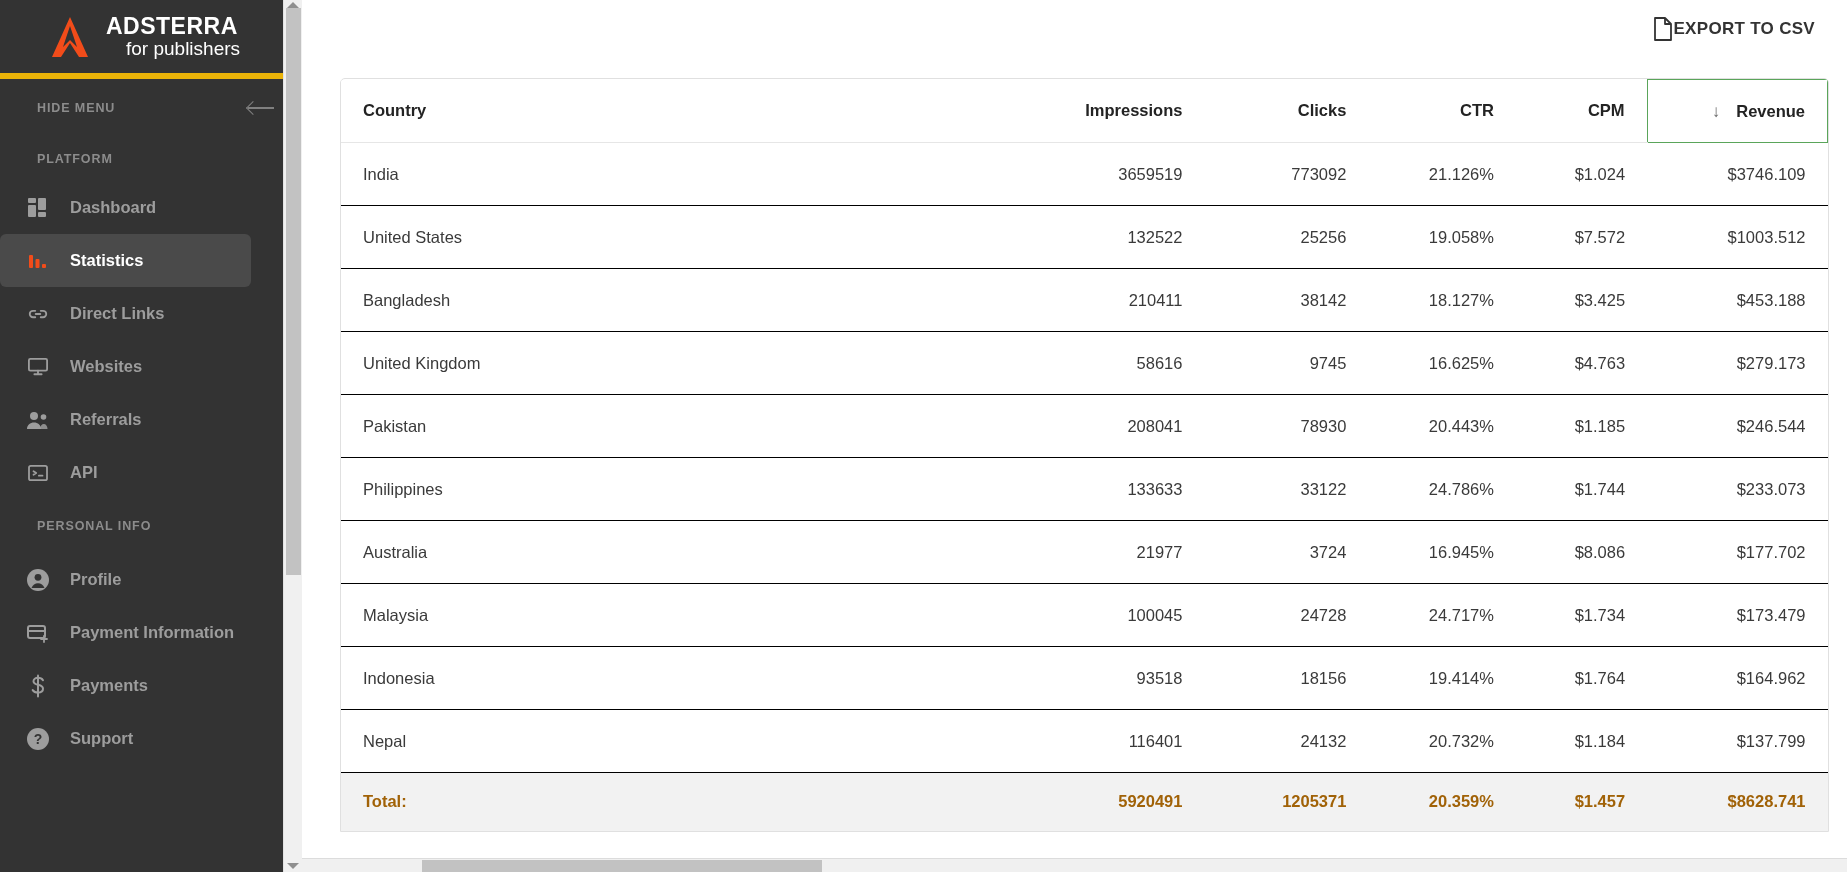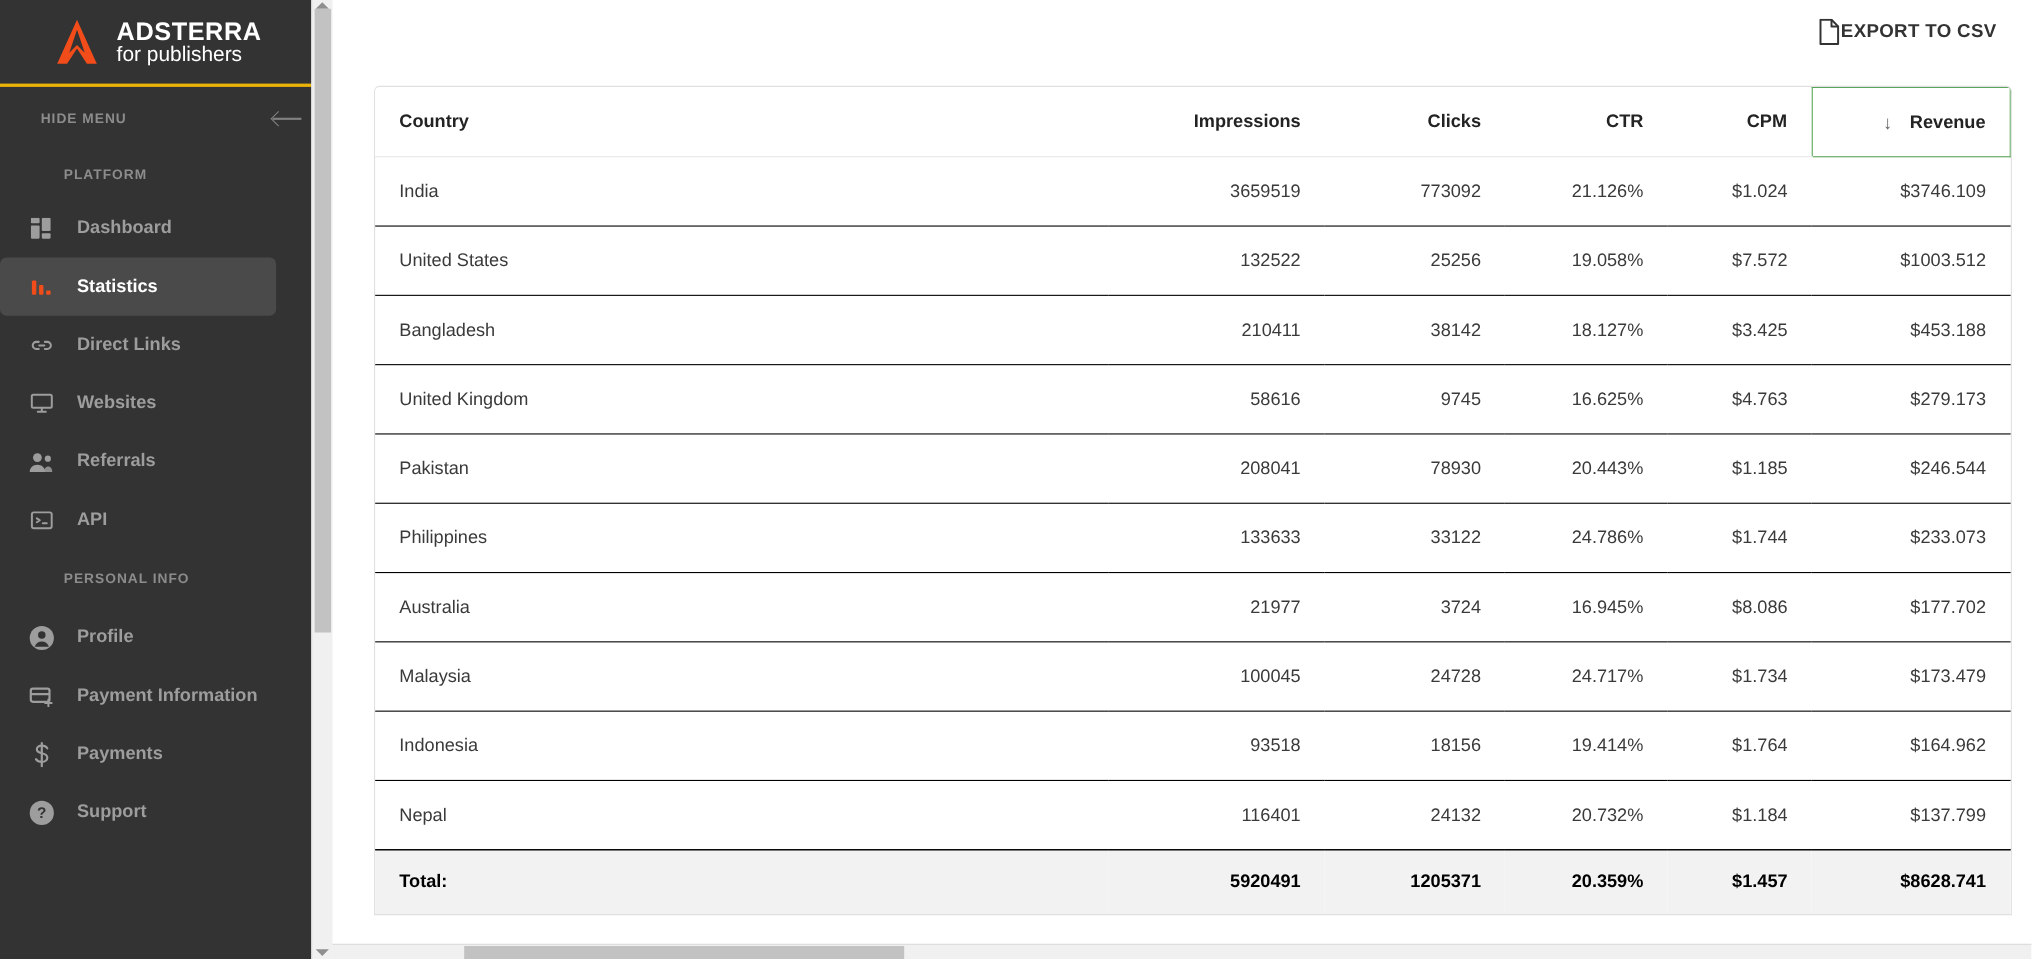--- a/index.html
+++ b/index.html
@@ -23,33 +23,33 @@
   .sidebar-inner {
     width: 302px;
     height: 872px;
     position: relative;
   }
   .logo-block {
     height: 79px;
     display: flex;
     align-items: center;
     padding-left: 50px;
-    border-bottom: 3px solid #eab308;
+    border-bottom: 6px solid #eab308;
     box-sizing: border-box;
   }
   .logo-mark {
     width: 40px; height: 44px;
     flex: 0 0 40px;
     display: flex; align-items: center; justify-content: center;
   }
   .logo-text { margin-left: 16px; line-height: 1.05; }
   .logo-title {
     color: #ffffff; font-size: 23px; font-weight: bold; letter-spacing: .5px;
   }
-  .logo-sub { color: #ffffff; font-size: 19px; font-weight: normal; }
+  .logo-sub { color: #ffffff; font-size: 19px; font-weight: normal; margin-left: 20px; }
 
   .hide-menu-row {
     height: 58px;
     display: flex; align-items: center;
     padding: 0 28px 0 37px;
     justify-content: space-between;
   }
   .hide-menu-label {
     color: #8c8c8c; font-size: 12.5px; font-weight: bold; letter-spacing: .9px;
   }
@@ -63,21 +63,21 @@
   .arrow-left::before {
     content: ""; position: absolute; left: 0; top: 2px;
     width: 9px; height: 9px;
     border-left: 1.5px solid #9a9a9a; border-bottom: 1.5px solid #9a9a9a;
     transform: rotate(45deg);
   }
 
   .section-label {
     color: #8c8c8c; font-size: 12.5px; font-weight: bold; letter-spacing: .9px;
     padding: 0 0 0 37px;
-    height: 44px; display: flex; align-items: center; margin-left: 21px;
+    height: 44px; display: flex; align-items: center;
   }
   .section-label.personal { height: 54px; }
 
   .nav-item {
     height: 53px;
     display: flex; align-items: center;
     padding-left: 23px;
     color: #9d9d9d;
     font-size: 16.5px;
     font-weight: bold;
@@ -182,21 +182,21 @@
   }
   .sort-arrow {
     font-size: 17px; color: #666666; font-weight: normal; line-height: 1;
   }
   table.stats tbody td { border-bottom: 1px solid #000000; font-weight: normal; }
   table.stats tbody td.country { text-align: left; color: #3a3a3a; }
   table.stats tbody td.num { text-align: right; }
   table.stats tfoot td {
     background: #f2f2f2;
     font-weight: bold;
-    color: #000000;
+    color: #a16207;
     border-bottom: none;
     height: 58px;
   }
   table.stats tfoot td.country { text-align: left; }
   table.stats tfoot td.num { text-align: right; }
 
   .col-country { width: 610px; }
   .col-impr { width: 180px; }
   .col-clicks { width: 150px; }
   .col-ctr { width: 135px; }

